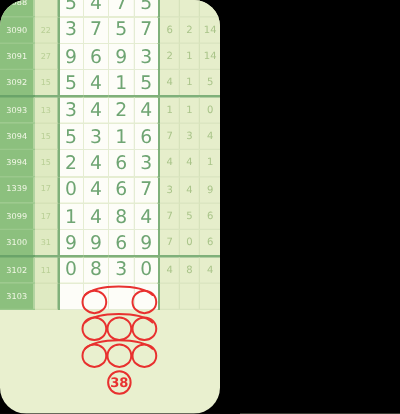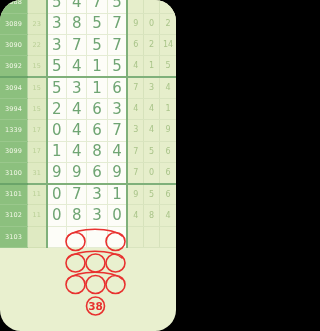--- a/index.html
+++ b/index.html
@@ -93,51 +93,62 @@
             <td class="sum"></td>
             <td class="dig">5</td>
             <td class="dig">4</td>
             <td class="dig">7</td>
             <td class="dig last">5</td>
             <td class="res"></td>
             <td class="res"></td>
             <td class="res last"></td>
           </tr>
           <tr class="row">
-            <td class="id">3089</td>
-            <td class="sum">23</td>
-            <td class="dig">3</td>
-            <td class="dig">8</td>
-            <td class="dig">5</td>
-            <td class="dig last">7</td>
-            <td class="res">9</td>
-            <td class="res">0</td>
-            <td class="res last">2</td>
-          </tr>
-          <tr class="row">
             <td class="id">3090</td>
             <td class="sum">22</td>
             <td class="dig">3</td>
             <td class="dig">7</td>
             <td class="dig">5</td>
             <td class="dig last">7</td>
             <td class="res">6</td>
             <td class="res">2</td>
             <td class="res last">14</td>
           </tr>
+          <tr class="row">
+            <td class="id">3091</td>
+            <td class="sum">27</td>
+            <td class="dig">9</td>
+            <td class="dig">6</td>
+            <td class="dig">9</td>
+            <td class="dig last">3</td>
+            <td class="res">2</td>
+            <td class="res">1</td>
+            <td class="res last">14</td>
+          </tr>
           <tr class="row grp">
             <td class="id">3092</td>
             <td class="sum">15</td>
             <td class="dig">5</td>
             <td class="dig">4</td>
             <td class="dig">1</td>
             <td class="dig last">5</td>
             <td class="res">4</td>
             <td class="res">1</td>
             <td class="res last">5</td>
+          </tr>
+          <tr class="row">
+            <td class="id">3093</td>
+            <td class="sum">13</td>
+            <td class="dig">3</td>
+            <td class="dig">4</td>
+            <td class="dig">2</td>
+            <td class="dig last">4</td>
+            <td class="res">1</td>
+            <td class="res">1</td>
+            <td class="res last">0</td>
           </tr>
           <tr class="row">
             <td class="id">3094</td>
             <td class="sum">15</td>
             <td class="dig">5</td>
             <td class="dig">3</td>
             <td class="dig">1</td>
             <td class="dig last">6</td>
             <td class="res">7</td>
             <td class="res">3</td>
@@ -178,31 +189,20 @@
           </tr>
           <tr class="row grp">
             <td class="id">3100</td>
             <td class="sum">31</td>
             <td class="dig">9</td>
             <td class="dig">9</td>
             <td class="dig">6</td>
             <td class="dig last">9</td>
             <td class="res">7</td>
             <td class="res">0</td>
-            <td class="res last">6</td>
-          </tr>
-          <tr class="row">
-            <td class="id">3101</td>
-            <td class="sum">11</td>
-            <td class="dig">0</td>
-            <td class="dig">7</td>
-            <td class="dig">3</td>
-            <td class="dig last">1</td>
-            <td class="res">9</td>
-            <td class="res">5</td>
             <td class="res last">6</td>
           </tr>
           <tr class="row">
             <td class="id">3102</td>
             <td class="sum">11</td>
             <td class="dig">0</td>
             <td class="dig">8</td>
             <td class="dig">3</td>
             <td class="dig last">0</td>
             <td class="res">4</td>

